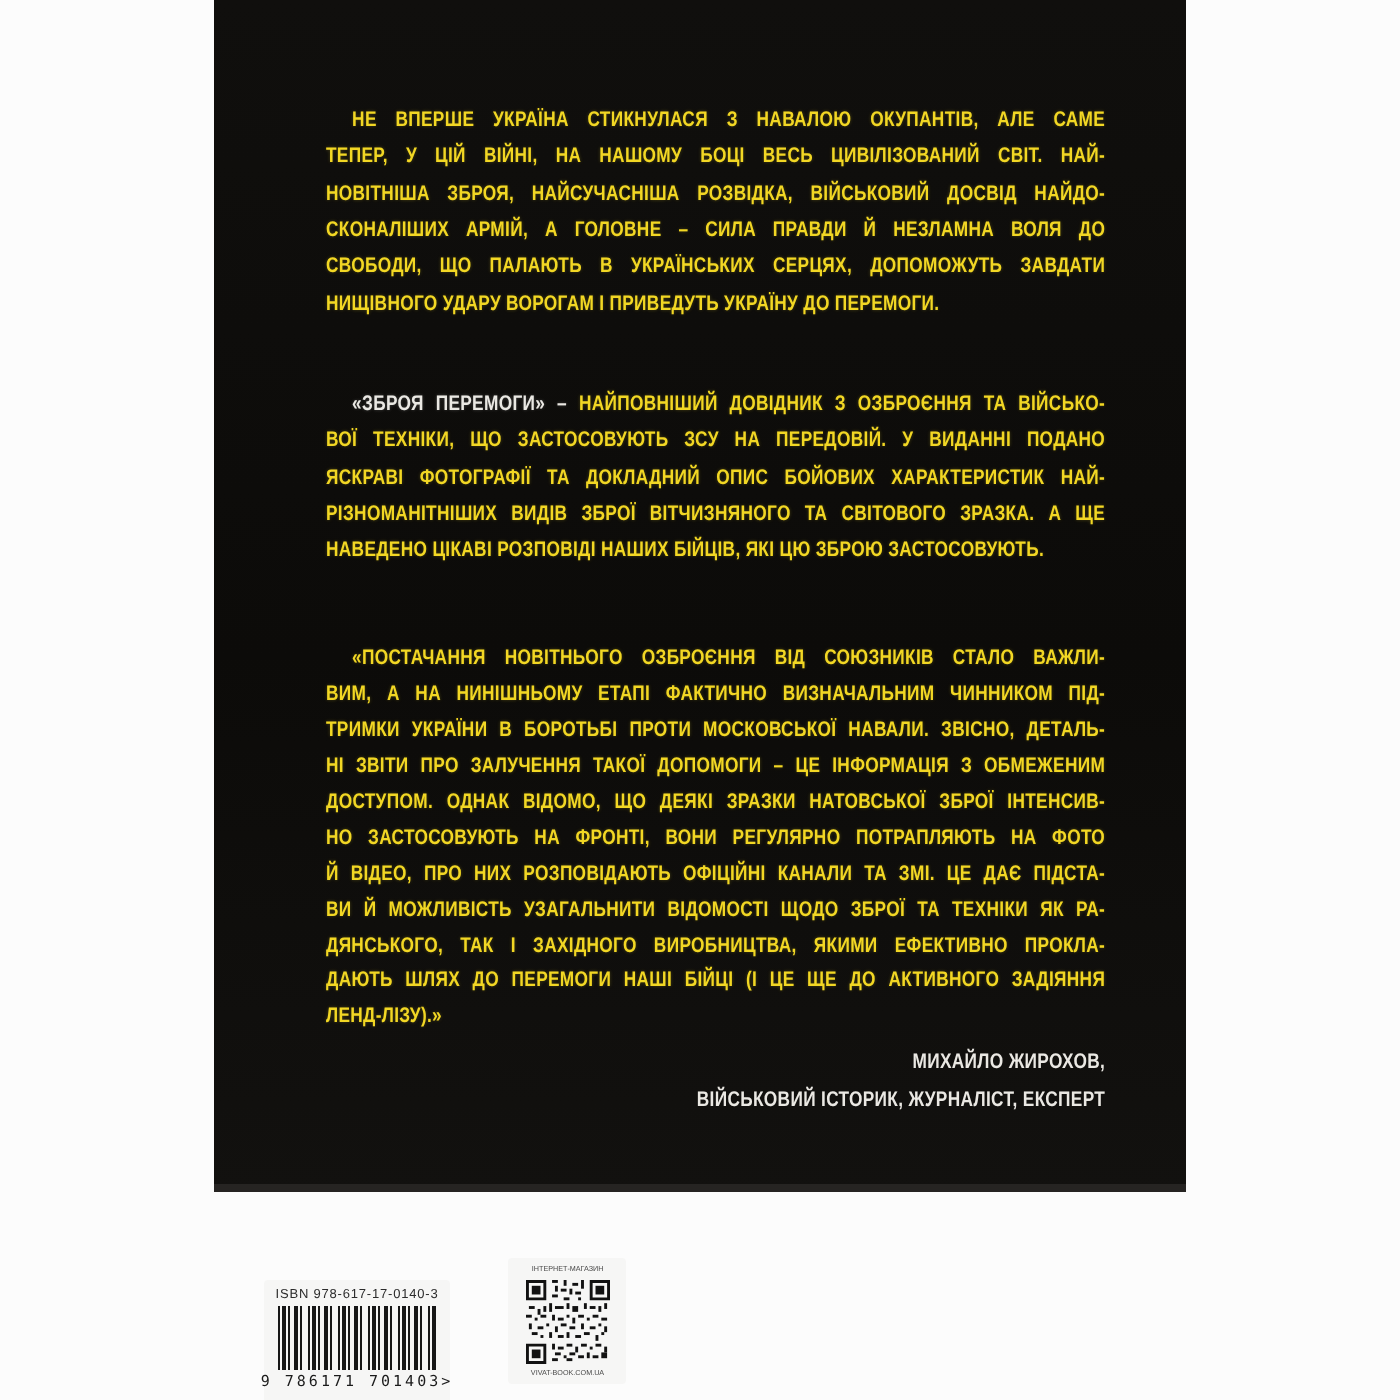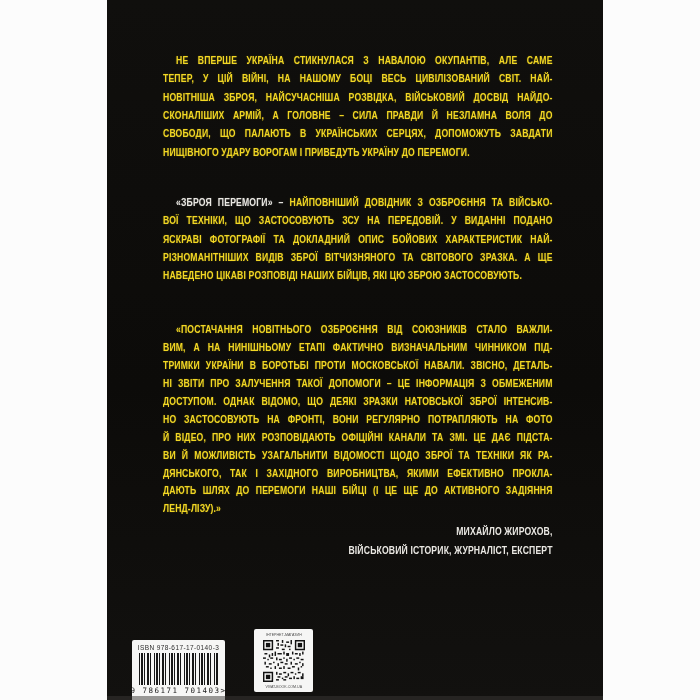--- a/index.html
+++ b/index.html
@@ -2,23 +2,22 @@
 <html lang="uk"><head>
 <meta charset="utf-8">
 <style>
   html,body { margin:0; padding:0; }
   .stage {
     position:relative; width:700px; height:700px;
     background:#fcfcfc; overflow:hidden;
     font-family:"Liberation Sans", sans-serif;
   }
   .cover {
-    position:absolute; left:107px; top:0; width:486px; height:700px;
+    position:absolute; left:107px; top:0; width:486px; height:596px;
     background:linear-gradient(180deg,#100f0d 0%, #0c0b09 55%, #12110f 100%);
-    padding-left:10px;
   }
   .cover::after {
     content:""; position:absolute; left:0; bottom:0; width:100%; height:4px;
     background:#3a3835; opacity:.5;
   }
   .text-col {
     position:absolute; left:56px; top:0; width:478px;
     transform:scaleX(0.815); transform-origin:0 0;
     font-weight:bold; font-size:10.6px; letter-spacing:0.2px;
     color:#f2d724;

